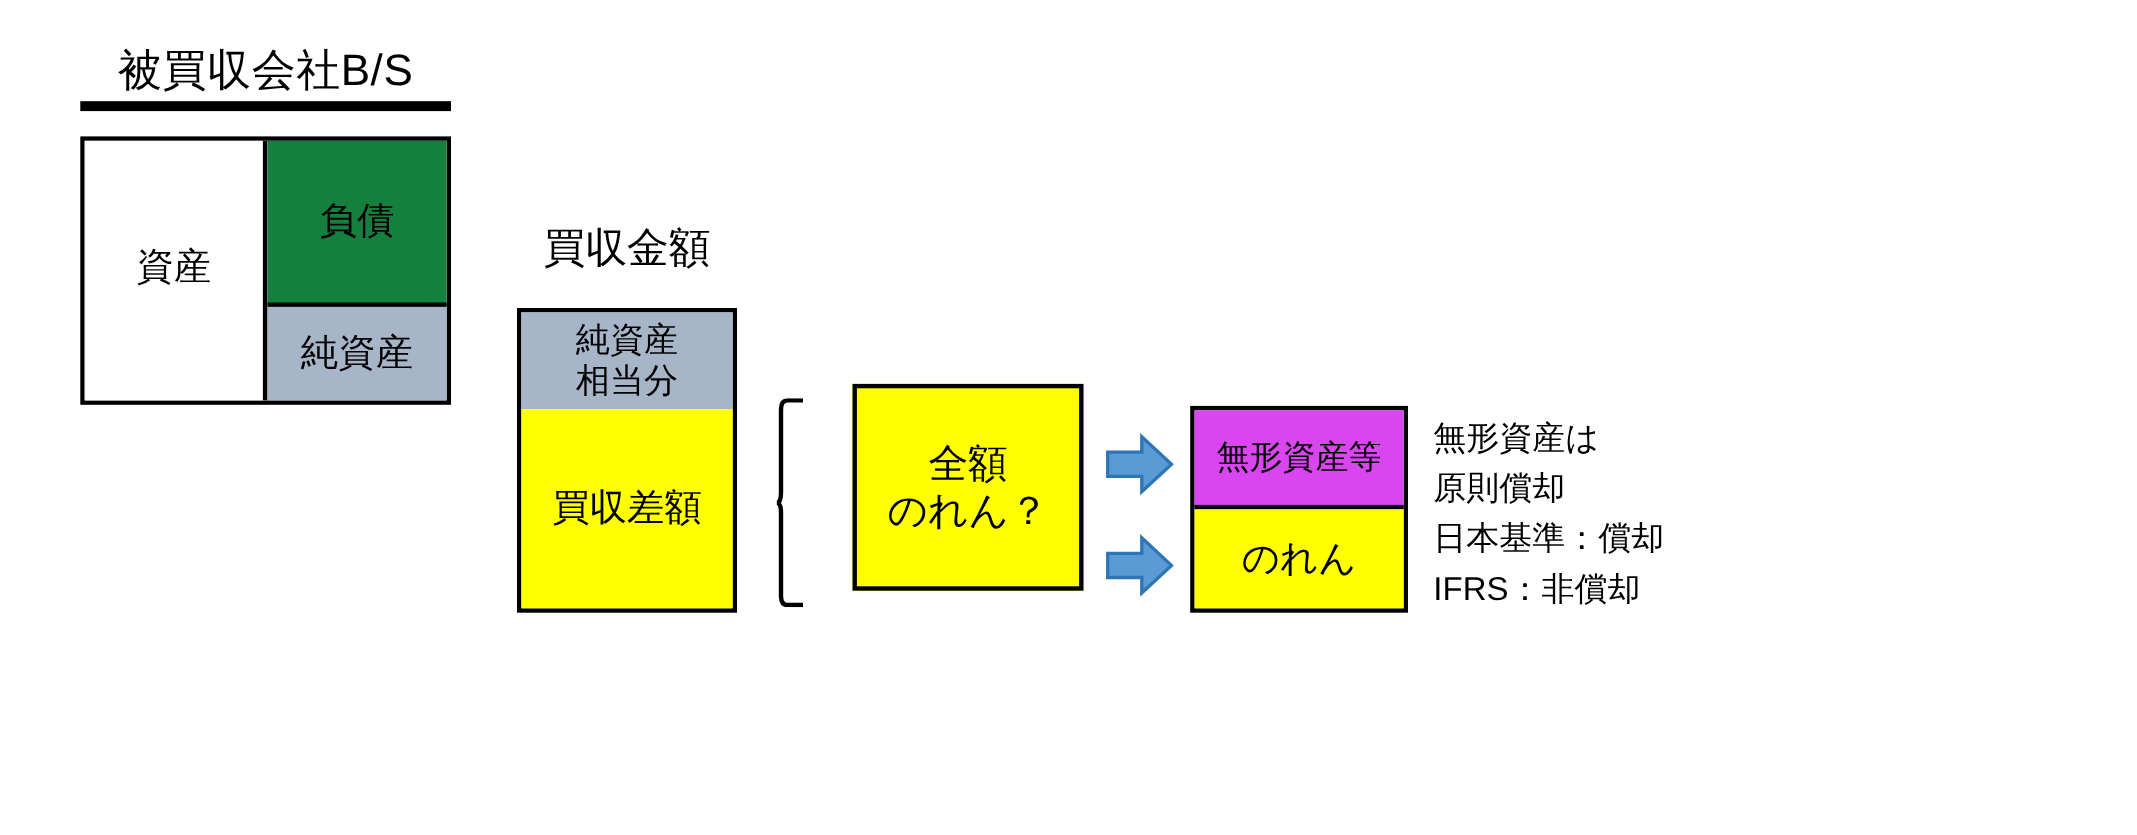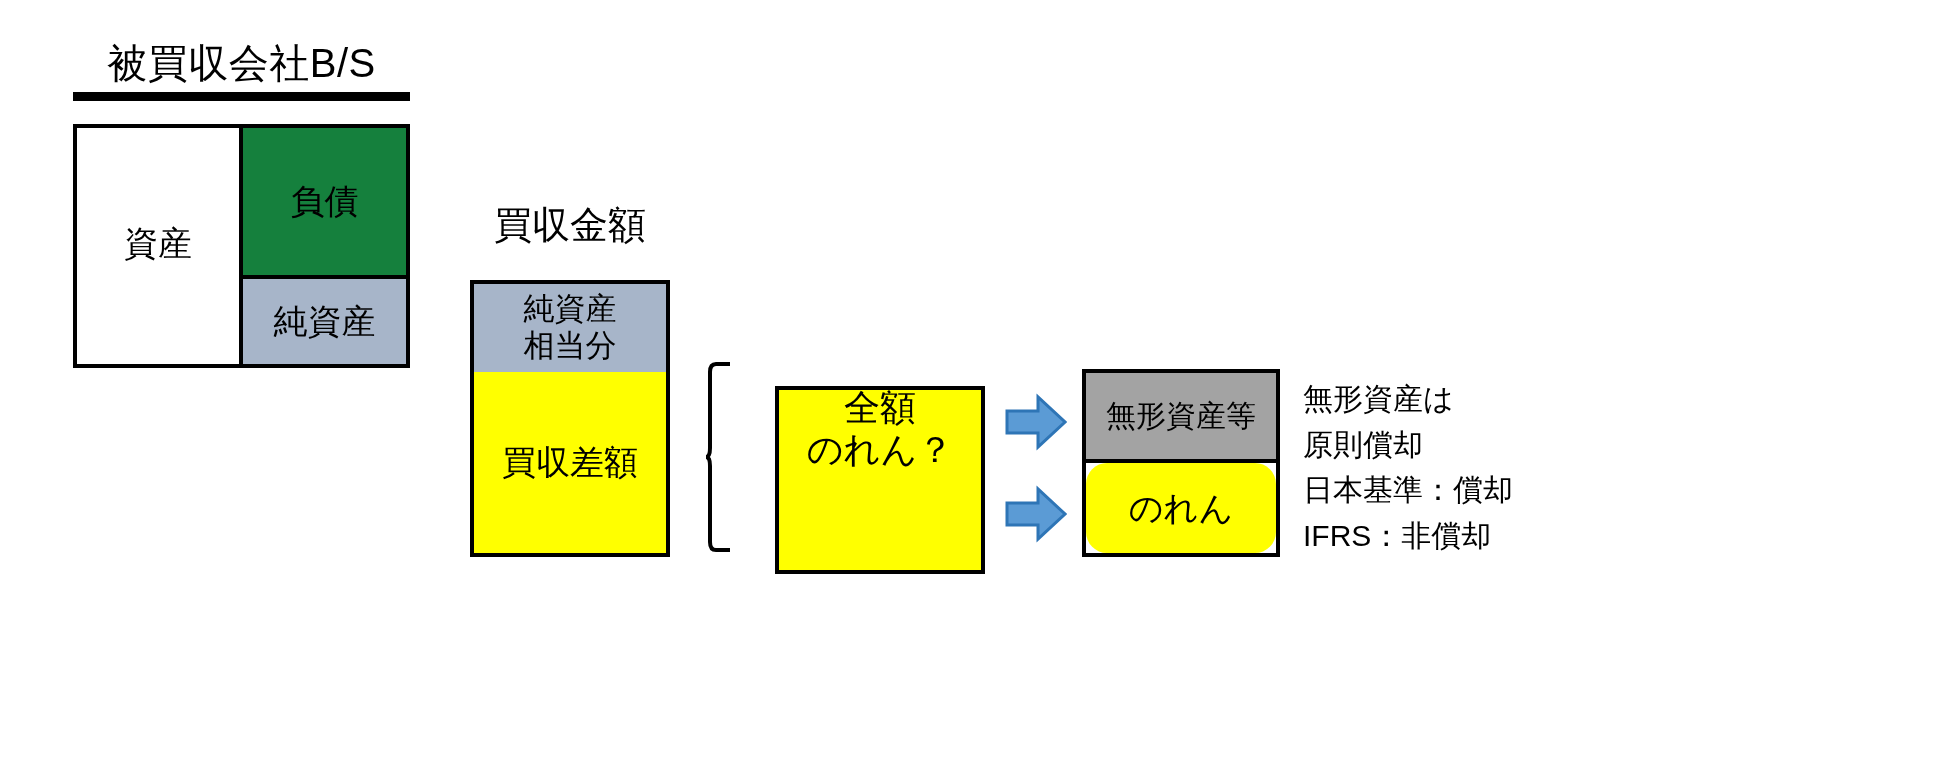--- a/index.html
+++ b/index.html
@@ -128,30 +128,29 @@
   #brace {
     left: 706px;
     top: 362px;
     width: 26px;
     height: 190px;
   }
 
   
   #goodwill-q-box {
     left: 775px;
-    top: 386px;
+    top: 349px;
     width: 210px;
     height: 188px;
     background: #FFFF00;
     border: 4px solid #000000;
     box-sizing: border-box;
     display: flex;
-    align-items: flex-start;
-    justify-content: center;
-    font-family: Liberation Mono, monospace;
+    align-items: center;
+    justify-content: center;
   }
   #goodwill-q-box .boxlabel { font-size: 36px; }
 
   
   .arrow {
     width: 62px;
     height: 58px;
   }
   #arrow-top { left: 1005px; top: 393px; }
   #arrow-bottom { left: 1005px; top: 485px; }
@@ -162,35 +161,34 @@
     top: 369px;
     width: 198px;
     height: 188px;
     border: 4px solid #000000;
     box-sizing: border-box;
     display: flex;
     flex-direction: column;
   }
   #res-intangible {
     height: 90px;
-    background: #a3a3a3;
+    background: #d946ef;
     border-bottom: 4px solid #000000;
     box-sizing: border-box;
     display: flex;
     align-items: center;
     justify-content: center;
   }
   #res-intangible .boxlabel { font-size: 30px; }
   #res-goodwill {
     flex: 1;
     background: #FFFF00;
     display: flex;
     align-items: center;
     justify-content: center;
-    border-radius: 21px;
   }
   #res-goodwill .boxlabel { font-size: 34px; }
 
   
   #notes {
     left: 1303px;
     top: 376px;
     width: 330px;
   }
   .note-line {

